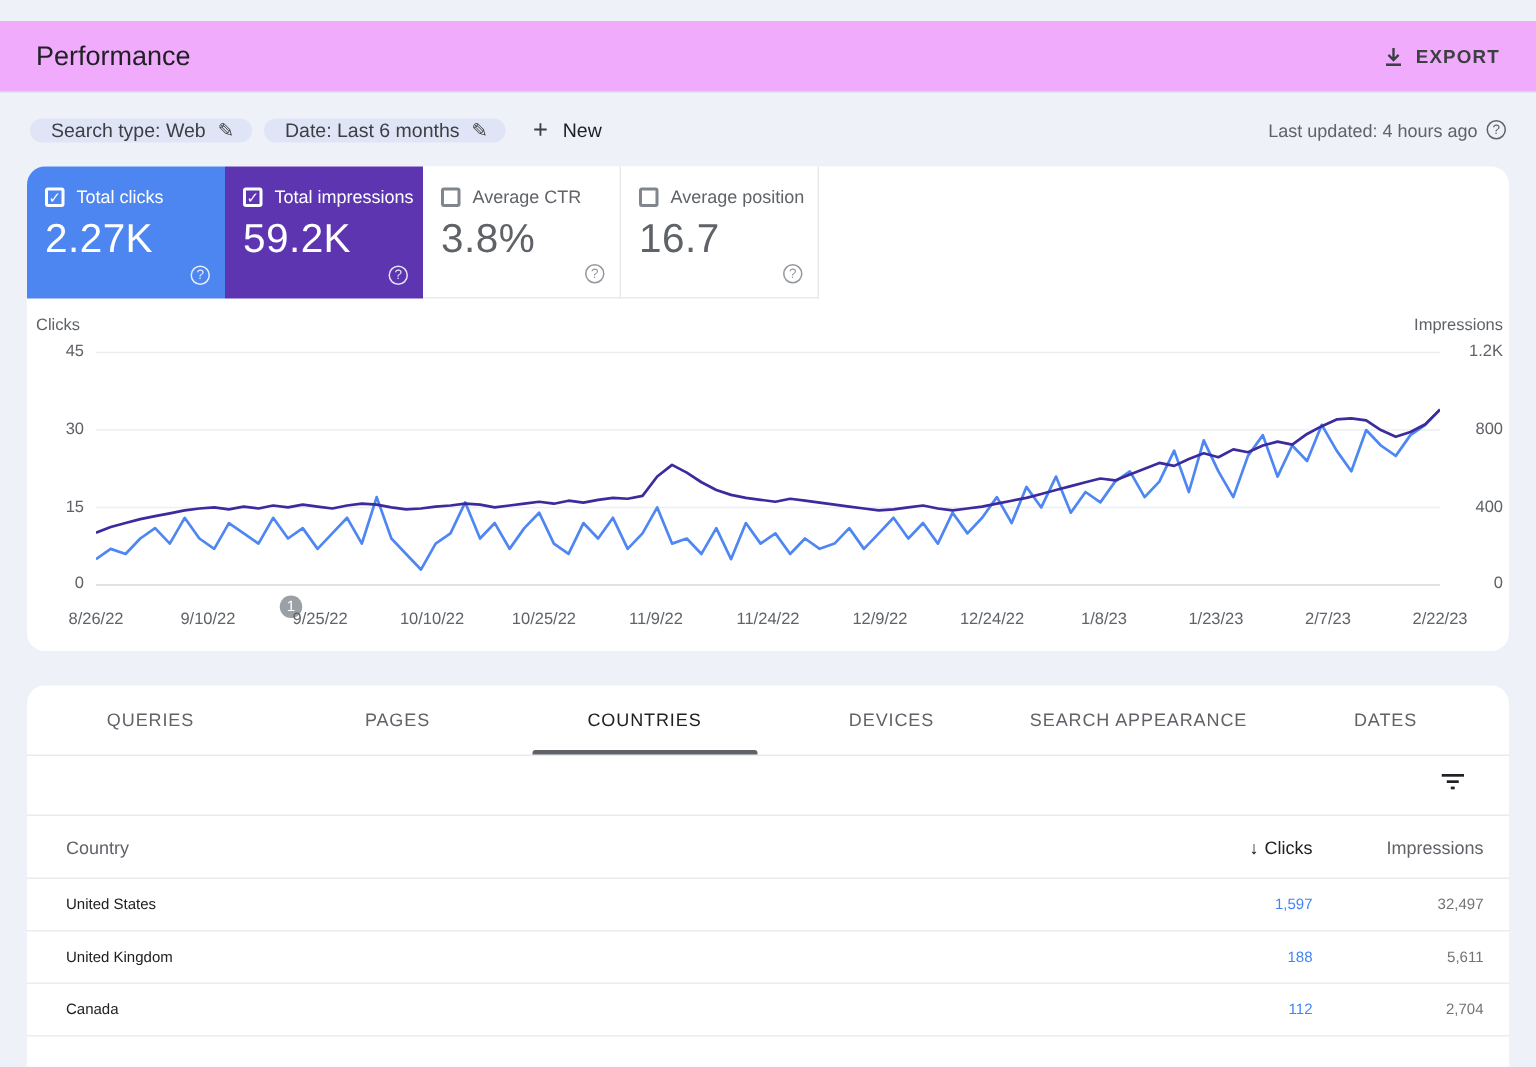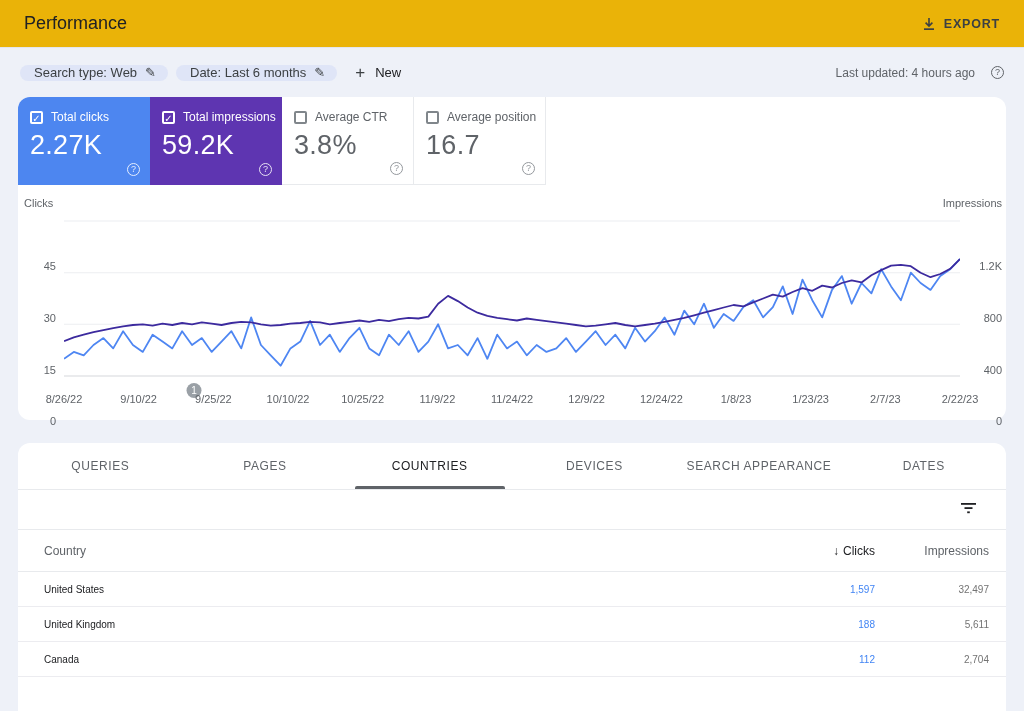--- a/index.html
+++ b/index.html
@@ -1,36 +1,36 @@
 <!DOCTYPE html>
 <html><head>
 <meta charset="utf-8">
 <style>
   * { margin:0; padding:0; box-sizing:border-box; }
   html,body { width:1024px; height:711px; overflow:hidden; }
   body { font-family:"Liberation Sans","DejaVu Sans",sans-serif; background:#eef1f8; color:#202124; }
 
   
-  .topbar { height:48px; background:#eab308; border-bottom:1px solid #e3e6ee;
-            display:flex; align-items:center; justify-content:space-between; padding:0 24px; }
+  .topbar { height:48px; background:#f0abfc; border-bottom:1px solid #e3e6ee;
+            display:flex; align-items:center; justify-content:space-between; padding:0 24px;margin-top:14px; }
   .page-title { font-size:18px; font-weight:400; color:#202124; }
   .export-btn { display:flex; align-items:center; gap:8px; font-size:12.5px; font-weight:600;
                 letter-spacing:.8px; color:#3c4043; cursor:pointer; background:none; border:none; }
   .export-btn svg { display:block; }
 
   
   .filter-row { height:49px; display:flex; align-items:center; justify-content:space-between; padding:0 20px 0 20px; }
   .filter-left { display:flex; align-items:center; gap:8px; }
   .chip { display:flex; align-items:center; gap:8px; background:#dfe5f7; border-radius:16px;
           height:16px; padding:0 12px 0 14px; font-size:13px; color:#3c4043; cursor:pointer; border:none; }
   .chip .pencil { font-size:13px; color:#3c4043; }
   .new-btn { display:flex; align-items:center; gap:10px; font-size:13px; color:#202124;
              background:none; border:none; cursor:pointer; padding:0 10px; }
   .new-btn .plus { font-size:17px; font-weight:400; color:#3c4043; }
-  .last-updated { display:flex; align-items:center; gap:16px; font-size:12px; color:#5f6368;padding-left:44px; }
+  .last-updated { display:flex; align-items:center; gap:6px; font-size:12px; color:#5f6368;padding-left:44px; }
 
   .help-circle { width:13px; height:13px; border:1px solid currentColor; border-radius:50%;
                  font-size:9px; line-height:11px; text-align:center; display:inline-block; flex:none; }
 
   
   .panel { background:#fff; margin:0 18px; border-radius:12px; }
   .cards-row { display:flex; }
   .metric-card { width:132px; height:88px; position:relative; padding:13px 12px; cursor:pointer; }
   .metric-card.sel-clicks { background:#4d86f0; color:#fff; border-top-left-radius:12px; }
   .metric-card.sel-imps   { background:#5e35b1; color:#fff; }
@@ -39,21 +39,21 @@
   .cbx { width:13px; height:13px; border-radius:2px; flex:none; font-size:10px; line-height:12px; text-align:center; }
   .cbx.on  { border:2px solid #fff; color:#fff; }
   .cbx.off { border:2px solid #80868b; color:transparent; }
   .metric-value { font-size:27px; font-weight:400; margin-top:6px; letter-spacing:.3px; }
   .metric-card .help-circle { position:absolute; right:10px; bottom:9px; opacity:.85; }
   .metric-card.unsel .help-circle { color:#80868b; }
 
   .chart-section { padding:26px 0 12px; }
   .plot { position:relative; margin:0 46px; height:168px; }
   .plot svg { width:100%; height:168px; display:block; }
-  .tick { position:absolute; font-size:11px; color:#5f6368;margin-top:46px; }
+  .tick { position:absolute; font-size:11px; color:#5f6368; }
   .tick.l { left:-40px; width:32px; text-align:right; }
   .tick.r { right:-42px; width:38px; text-align:right; }
   .axis-title { position:absolute; top:-14px; font-size:11px; color:#5f6368; }
   .axis-title.l { left:-40px; }
   .axis-title.r { right:-42px; width:80px; text-align:right; }
   .anno-badge { position:absolute; top:172px; width:15px; height:15px; border-radius:50%;
                 background:#9aa0a6; color:#fff; font-size:10px; line-height:15px; text-align:center;
                 transform:translateX(-50%); cursor:pointer; }
   .x-labels { position:relative; margin:14px 46px 0; height:15px; }
   .x-labels span { position:absolute; transform:translateX(-50%); font-size:11px; color:#5f6368; white-space:nowrap; }

